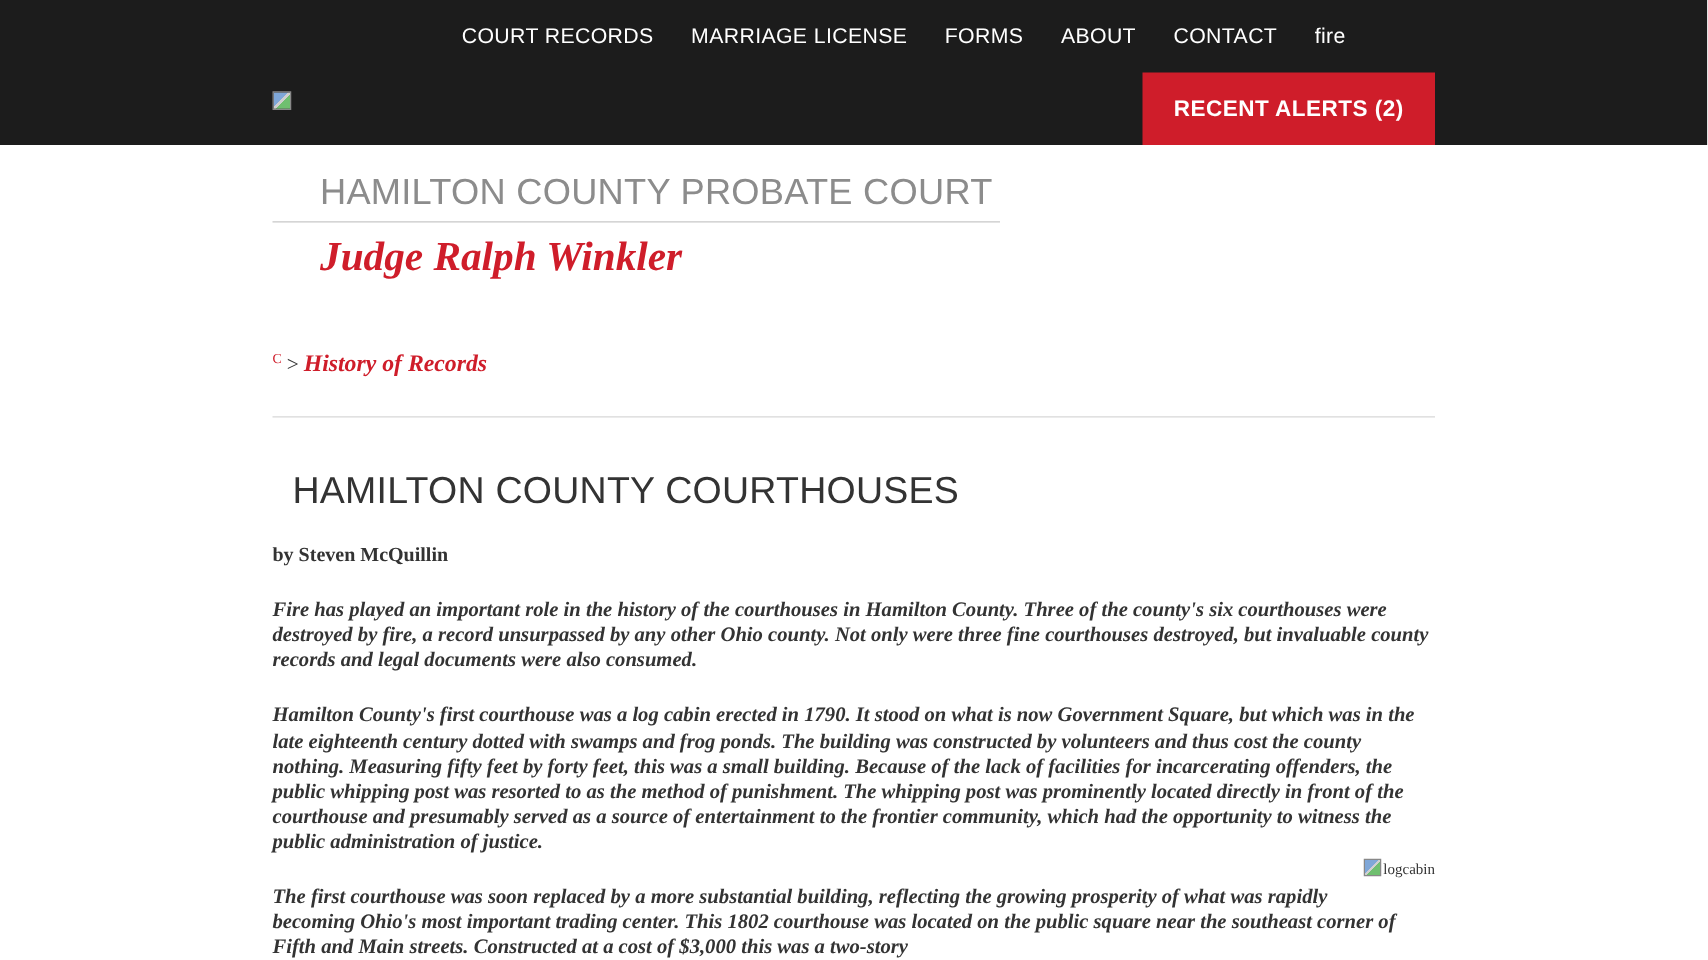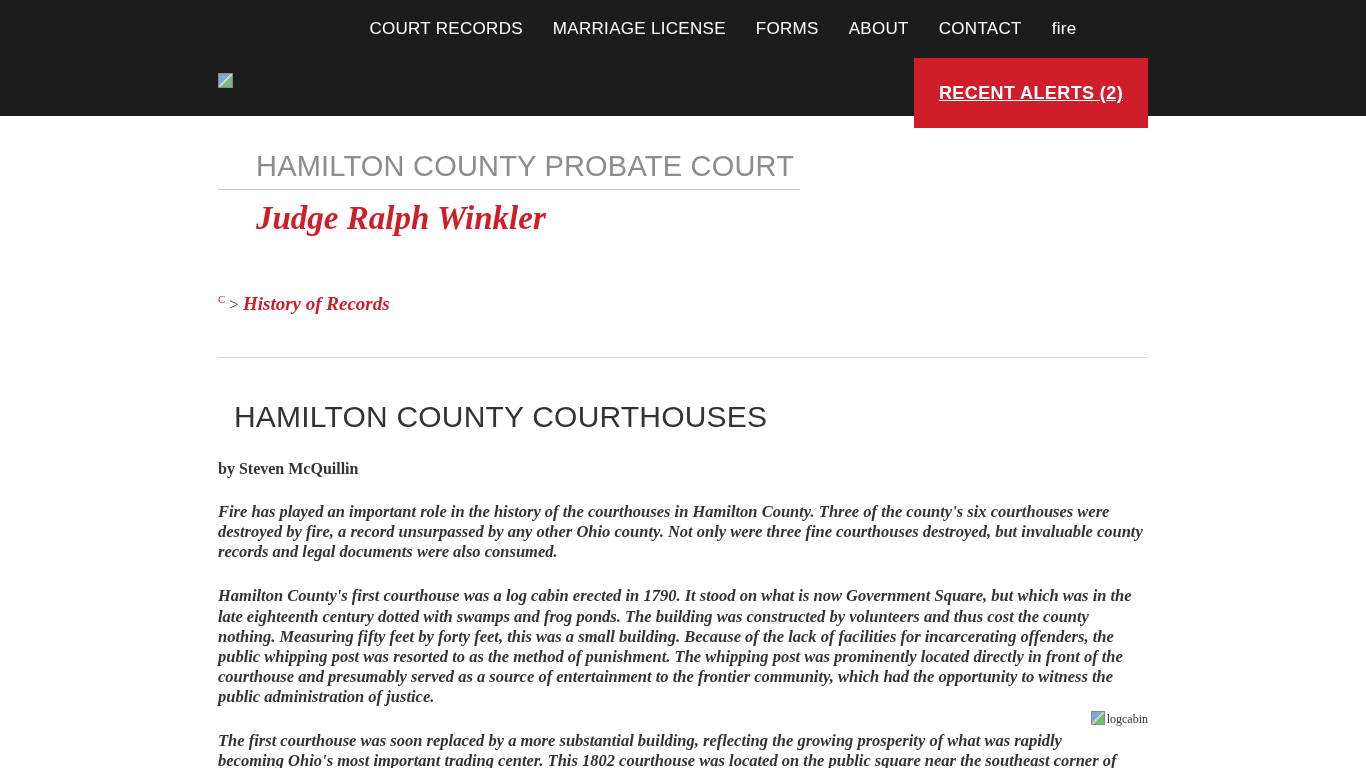--- a/index.html
+++ b/index.html
@@ -60,36 +60,35 @@
     height: 15px;
     background: linear-gradient(135deg, #7fa7d8 0%, #7fa7d8 45%, #cfcfcf 45%, #cfcfcf 55%, #6fbf6f 55%);
     border: 1px solid #888;
     vertical-align: middle;
   }
   .alerts-btn {
     position: absolute;
     right: 218px;
     top: 58px;
     width: 234px;
-    height: 70px;
+    height: 58px;
     background: #cf1d2a;
     color: #ffffff;
     border: none;
     font-size: 18px;
     font-weight: bold;
     letter-spacing: 0.4px;
     font-family: "Liberation Sans", sans-serif;
     cursor: pointer;
-    text-decoration: underline;
   }
 
   
   .content-wrap {
     width: 1366px;
-    padding: 12px 218px;
+    padding: 0 218px;
   }
   .court-title {
     margin-top: 18px;
     font-size: 29px;
     color: #8c8c8c;
     font-weight: normal;
     letter-spacing: 0.2px;
     border-bottom: 1px solid #c8c8c8;
     display: inline-block;
     padding: 4px 6px 6px 38px;

